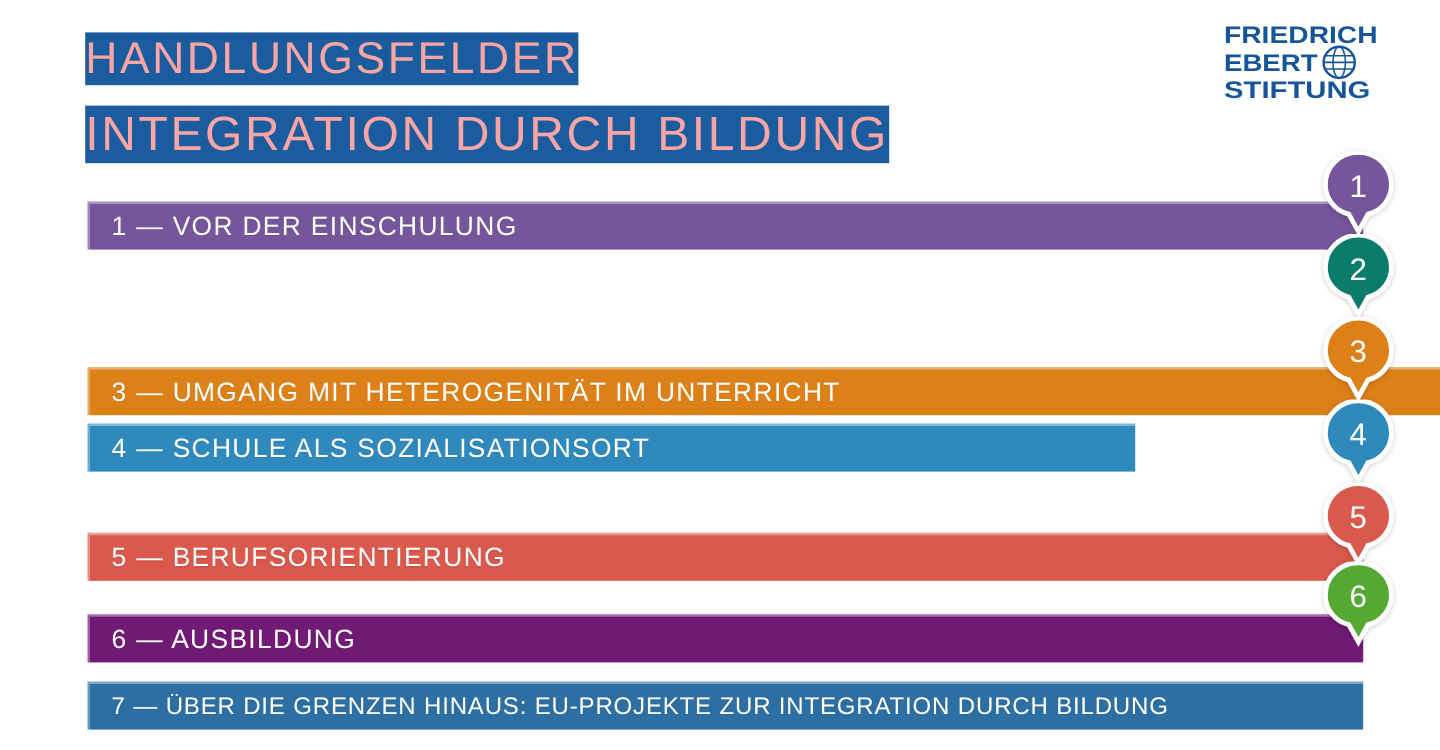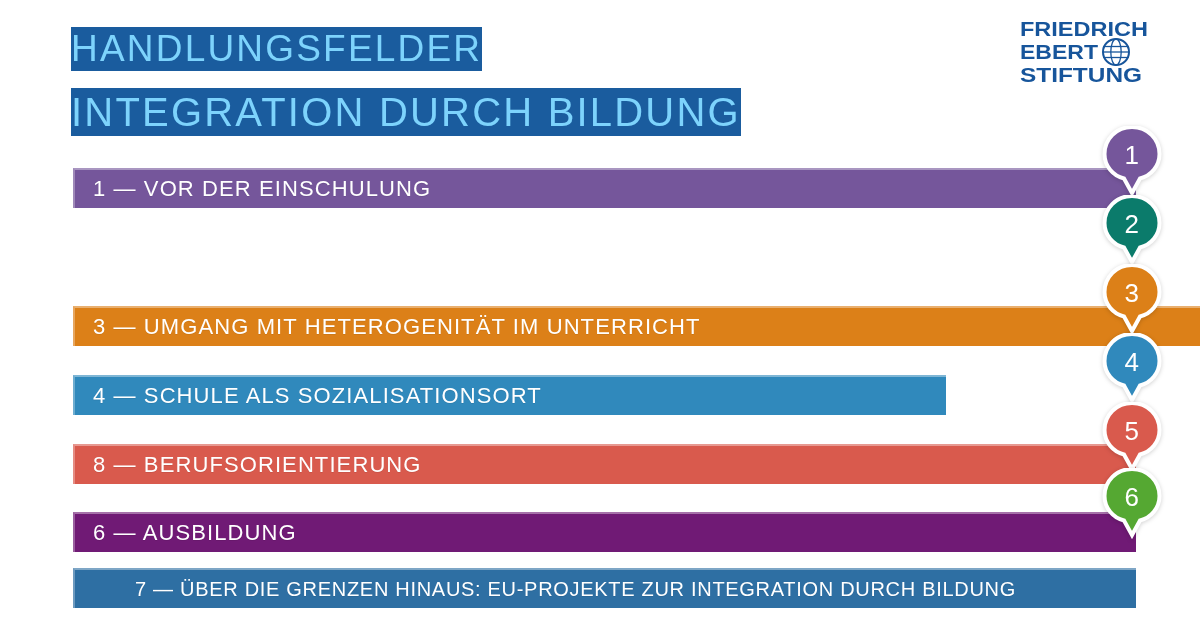--- a/index.html
+++ b/index.html
@@ -12,21 +12,21 @@
     position:relative;
     -webkit-font-smoothing:antialiased;
   }
   #slide{position:relative;width:1200px;height:625px;}
 
   
   .title-wrap{position:absolute;left:57px;}
   .title-banner{
     display:inline-block;
     background:#1A5C9E;
-    color:#7dd3fc;
+    color:#fca5a5;
     letter-spacing:2.2px;
     font-weight:400;
     white-space:nowrap;
     box-sizing:border-box;
   }
   #title1{
     top:25px;
     font-size:37px;
     line-height:44px;
     padding:2px 14px 4px 14px;
@@ -63,24 +63,24 @@
   .bar .bar-label{
     font-size:22px;
     letter-spacing:1.1px;
     font-weight:400;
     padding-left:18px;
     text-shadow:0 1px 0 rgba(0,0,0,0.07);
   }
   #bar1{top:168px;width:1063px;background:#75569B;}
   #bar2{top:237px;width:1063px;background:#0B7B6B;}
   #bar3{top:306px;width:1163px;background:#DC8018;}
-  #bar4{top:375px;width:873px;background:#3089BC;text-align:center;}
+  #bar4{top:353px;width:873px;background:#3089BC;text-align:center;}
   #bar5{top:444px;width:1063px;background:#D95A4D;}
   #bar6{top:512px;width:1063px;background:#701a75;}
-  #bar7{top:568px;width:1063px;background:#2E6FA3;padding-left:42px;}
+  #bar7{top:568px;width:1063px;background:#2E6FA3;}
   #bar7 .bar-label{font-size:20px;letter-spacing:0.7px;}
 
   
   .pin{
     position:absolute;
     left:1102px;
     width:60px;height:74px;
   }
   .pin svg{display:block;filter:drop-shadow(0 1px 2px rgba(0,0,0,0.18));}
   .pin .pin-text{
@@ -135,21 +135,21 @@
   <div class="bar" id="bar1">
     <span class="bar-label">1 — VOR DER EINSCHULUNG</span>
   </div>
   <div class="bar" id="bar3">
     <span class="bar-label">3 — UMGANG MIT HETEROGENITÄT IM UNTERRICHT</span>
   </div>
   <div class="bar" id="bar4">
     <span class="bar-label">4 — SCHULE ALS SOZIALISATIONSORT</span>
   </div>
   <div class="bar" id="bar5">
-    <span class="bar-label">8 — BERUFSORIENTIERUNG</span>
+    <span class="bar-label">5 — BERUFSORIENTIERUNG</span>
   </div>
   <div class="bar" id="bar6">
     <span class="bar-label">6 — AUSBILDUNG</span>
   </div>
   <div class="bar" id="bar7">
     <span class="bar-label">7 — ÜBER DIE GRENZEN HINAUS: EU-PROJEKTE ZUR INTEGRATION DURCH BILDUNG</span>
   </div>
 
   <div class="pin" id="pin1">
     <svg viewBox="0 0 60 74" width="60" height="74">

